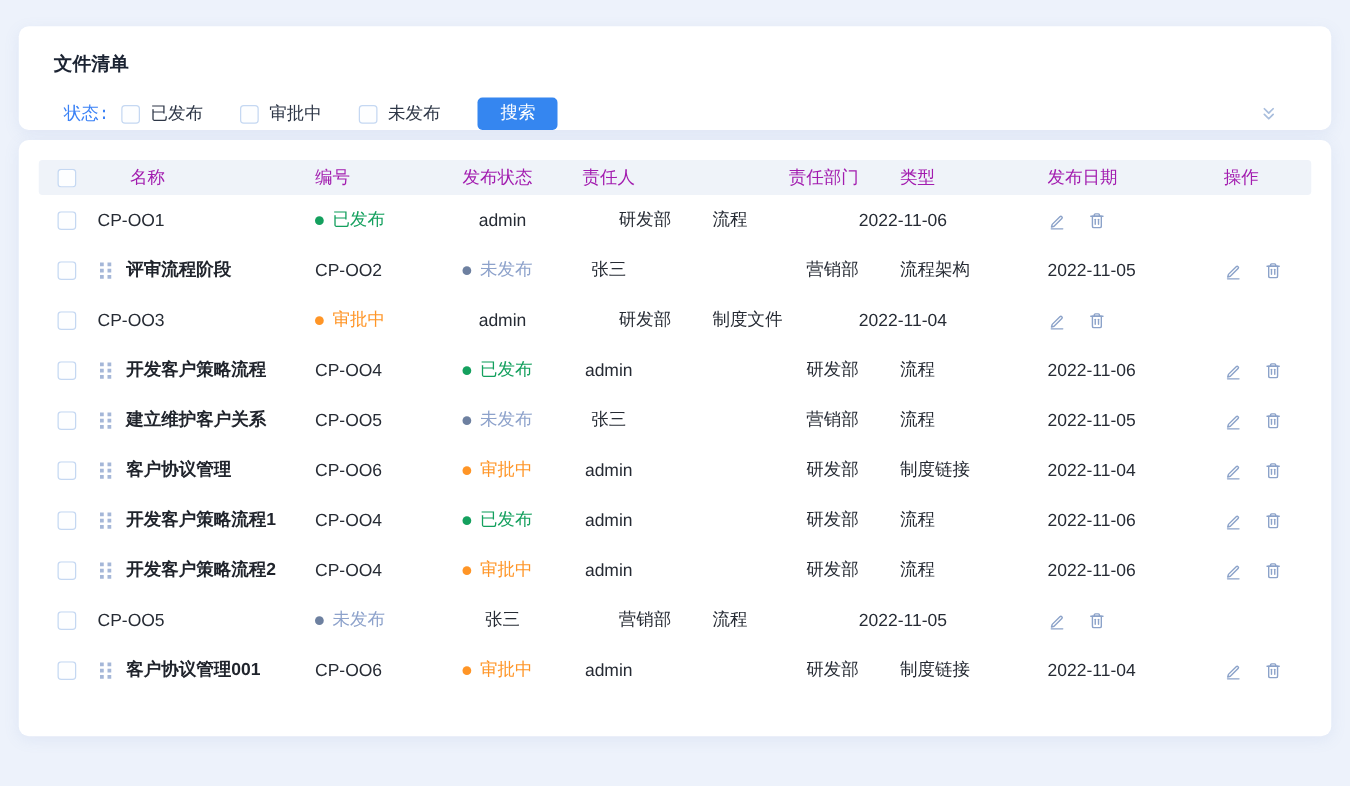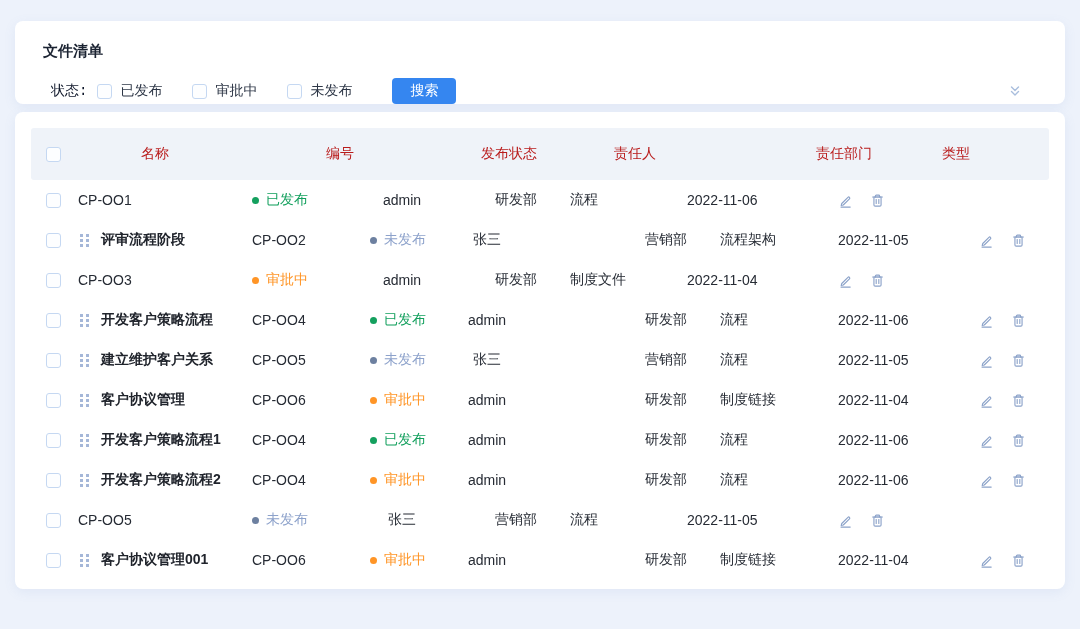--- a/index.html
+++ b/index.html
@@ -12,46 +12,46 @@
   .page { width:1080px; height:629px; padding:21px 15px 0; }
   .card {
     background:#ffffff;
     border-radius:8px;
     box-shadow:0 3px 12px rgba(108,137,196,0.10);
   }
   
   .filter-card { height:83px; padding:22px 28px 0 13px; margin-bottom:8px;font-family:Liberation Mono, monospace; }
   .filter-title { padding-left:15px; font-size:15px; font-weight:bold; color:#1b2332; line-height:20px; }
   .filter-row { margin-top:15px; padding-left:23px; display:flex; align-items:center; }
-  .filter-label { font-size:14px; color:#0f172a; margin-right:10px; }
+  .filter-label { font-size:14px; color:#3b82f6; margin-right:10px; }
   .cb-item { display:flex; align-items:center; margin-right:30px; }
   .checkbox {
     display:inline-block; width:15px; height:15px;
     border:1px solid #c5d8f2; border-radius:3px; background:#fdfeff;
     cursor:pointer; flex:none;
   }
   .cb-item .checkbox { margin-right:8px; }
   .cb-label { font-size:14px; color:#2e3747; }
   .search-btn {
-    margin-left:10px;
+    margin-left:0;
     border:none; color:#fff; background:#3586f0;
     font-size:14px; font-family:inherit;
     padding:5px 18px; height:26px; border-radius:4px; cursor:pointer; line-height:16px;
   }
   .collapse { margin-left:auto; margin-right:14px; display:flex; align-items:center; cursor:pointer; }
   
   .table-card { height:477px; padding:16px 16px 0; }
   .grid-row {
     display:grid;
     grid-template-columns:44px 174px 118px 70px 100px 150px 151px 141px 70px;
     align-items:center;
   }
   .thead {
-    height:52px; background:#eff3f9; border-radius:3px;
-    font-size:14px; color:#b91c1c;gap:37px;
+    height:28px; background:#eff3f9; border-radius:3px;
+    font-size:14px; color:#a21caf;
   }
   .trow { height:40px; font-size:14px; color:#262b34; background:#fff; }
   .col { white-space:nowrap; overflow:hidden; }
   .c-check { display:flex; justify-content:center; }
   .c-name { display:flex; align-items:center; padding-left:5px; }
   .thead .c-name { padding-left:29px; }
   .c-code, .c-status { padding-left:3px; }
   .c-owner { text-align:center; }
   .c-dept { text-align:right; }
   .c-type { padding-left:33px; }

